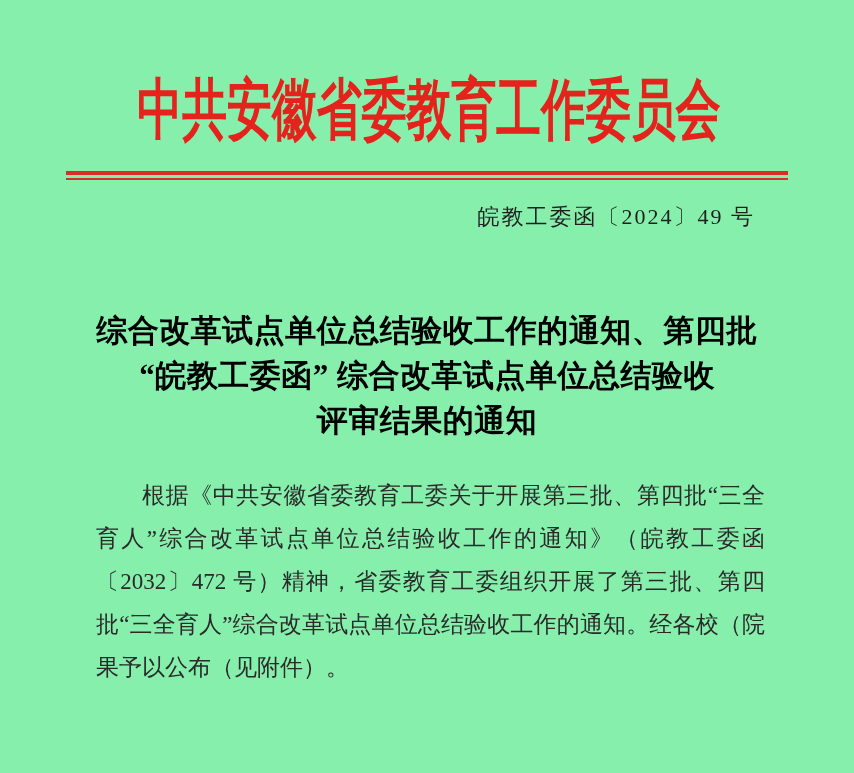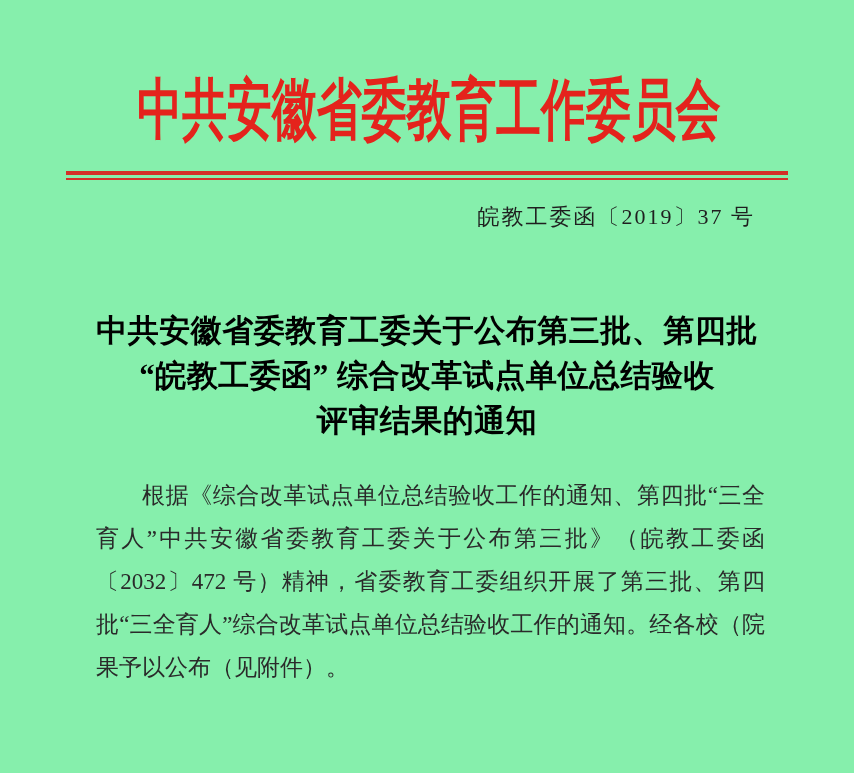--- a/index.html
+++ b/index.html
@@ -91,31 +91,31 @@
 <body>
 
 <div class="page">
 
   <div class="org-header">
     <span class="org-name" style="color: rgb(228, 35, 28);">中共安徽省委教育工作委员会</span>
   </div>
 
   <div class="red-rule" style="border-color: rgb(212, 48, 40);"></div>
 
-  <div class="doc-number">皖教工委函〔2019〕37 号</div>
+  <div class="doc-number">皖教工委函〔2024〕49 号</div>
 
   <div class="doc-title">
-    <div class="title-line">中共安徽省委教育工委关于公布第三批、第四批</div>
+    <div class="title-line">综合改革试点单位总结验收工作的通知、第四批</div>
     <div class="title-line">“皖教工委函” 综合改革试点单位总结验收</div>
     <div class="title-line">评审结果的通知</div>
   </div>
 
   <div class="doc-body">
     <div>
-      <div class="body-line just indent">根据《综合改革试点单位总结验收工作的通知、第四批“三全</div>
-      <div class="body-line just">育人”中共安徽省委教育工委关于公布第三批》（皖教工委函</div>
+      <div class="body-line just indent">根据《中共安徽省委教育工委关于开展第三批、第四批“三全</div>
+      <div class="body-line just">育人”综合改革试点单位总结验收工作的通知》（皖教工委函</div>
       <div class="body-line just">〔2032〕472 号）精神，省委教育工委组织开展了第三批、第四</div>
       <div class="body-line just">批“三全育人”综合改革试点单位总结验收工作的通知。经各校（院</div>
       <div class="body-line last-line">果予以公布（见附件）。</div>
     </div>
   </div>
 
 </div>
 
 </body></html>

